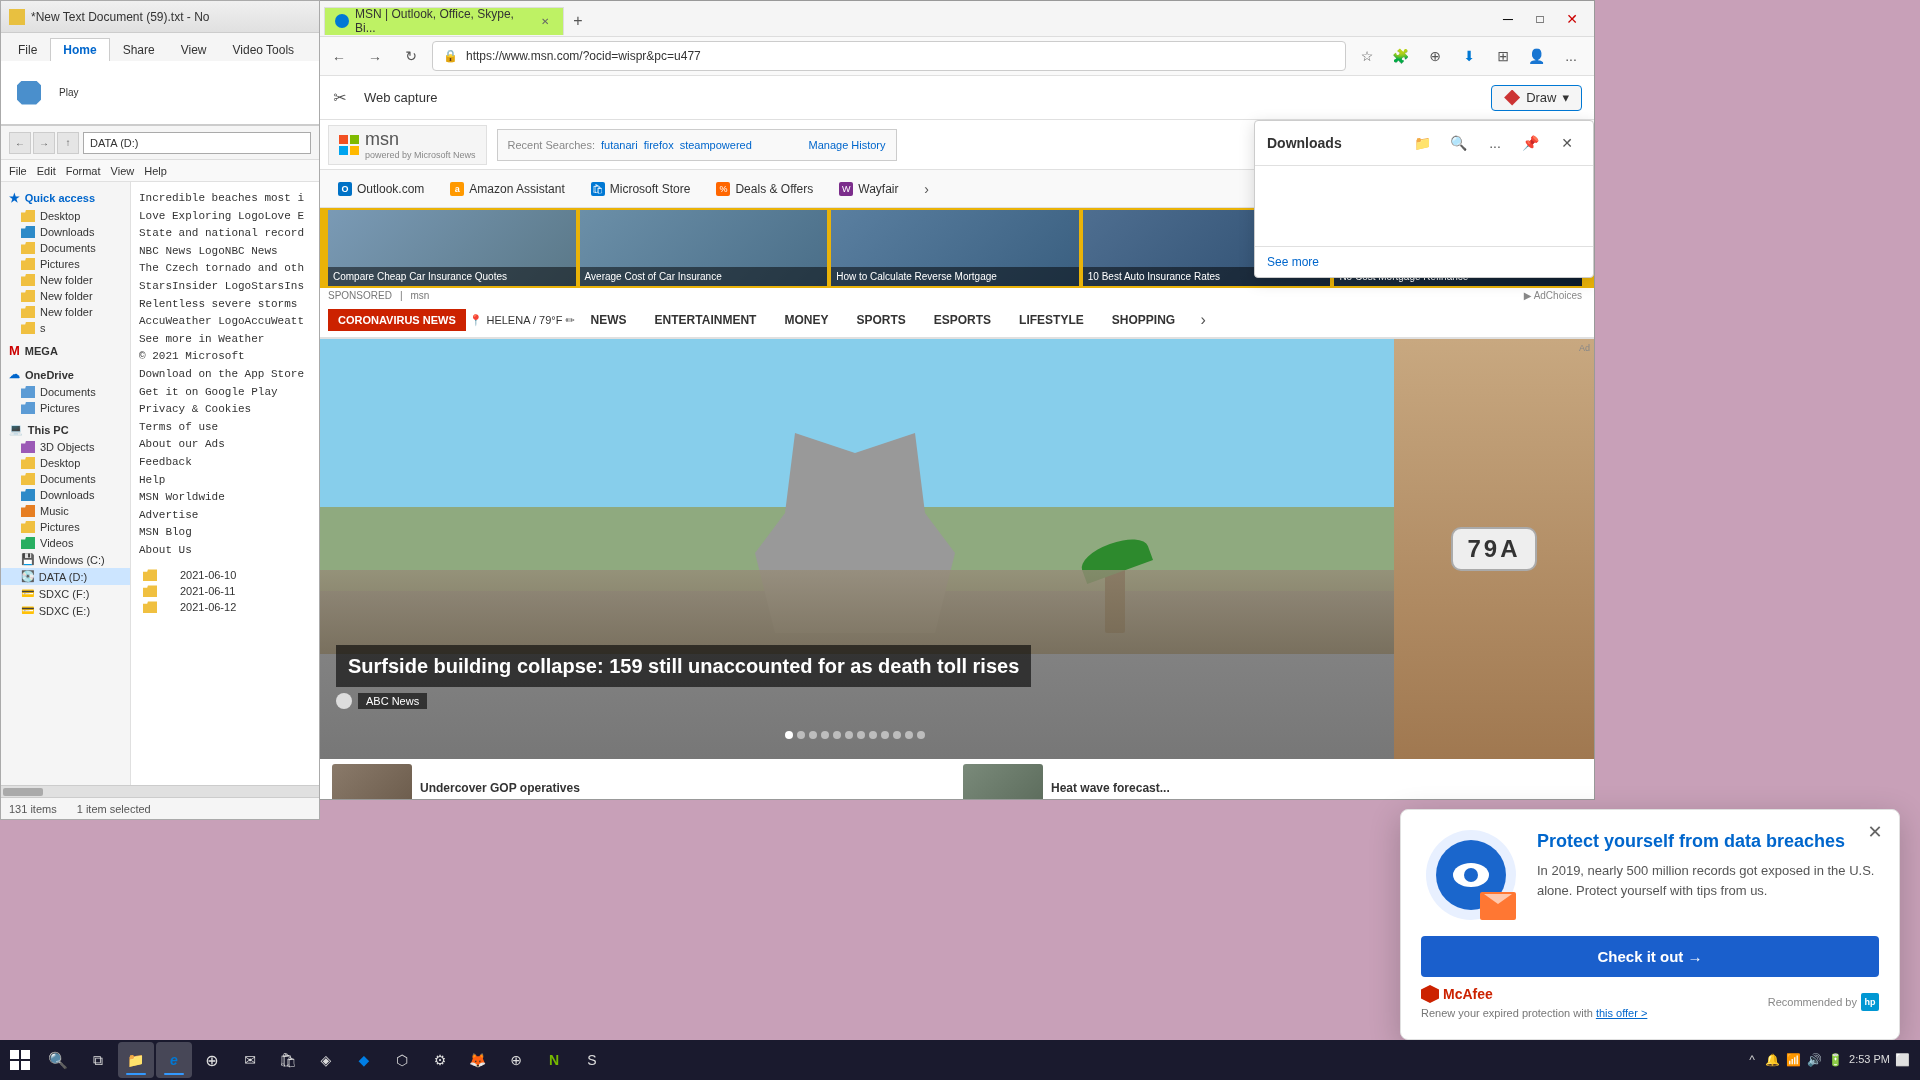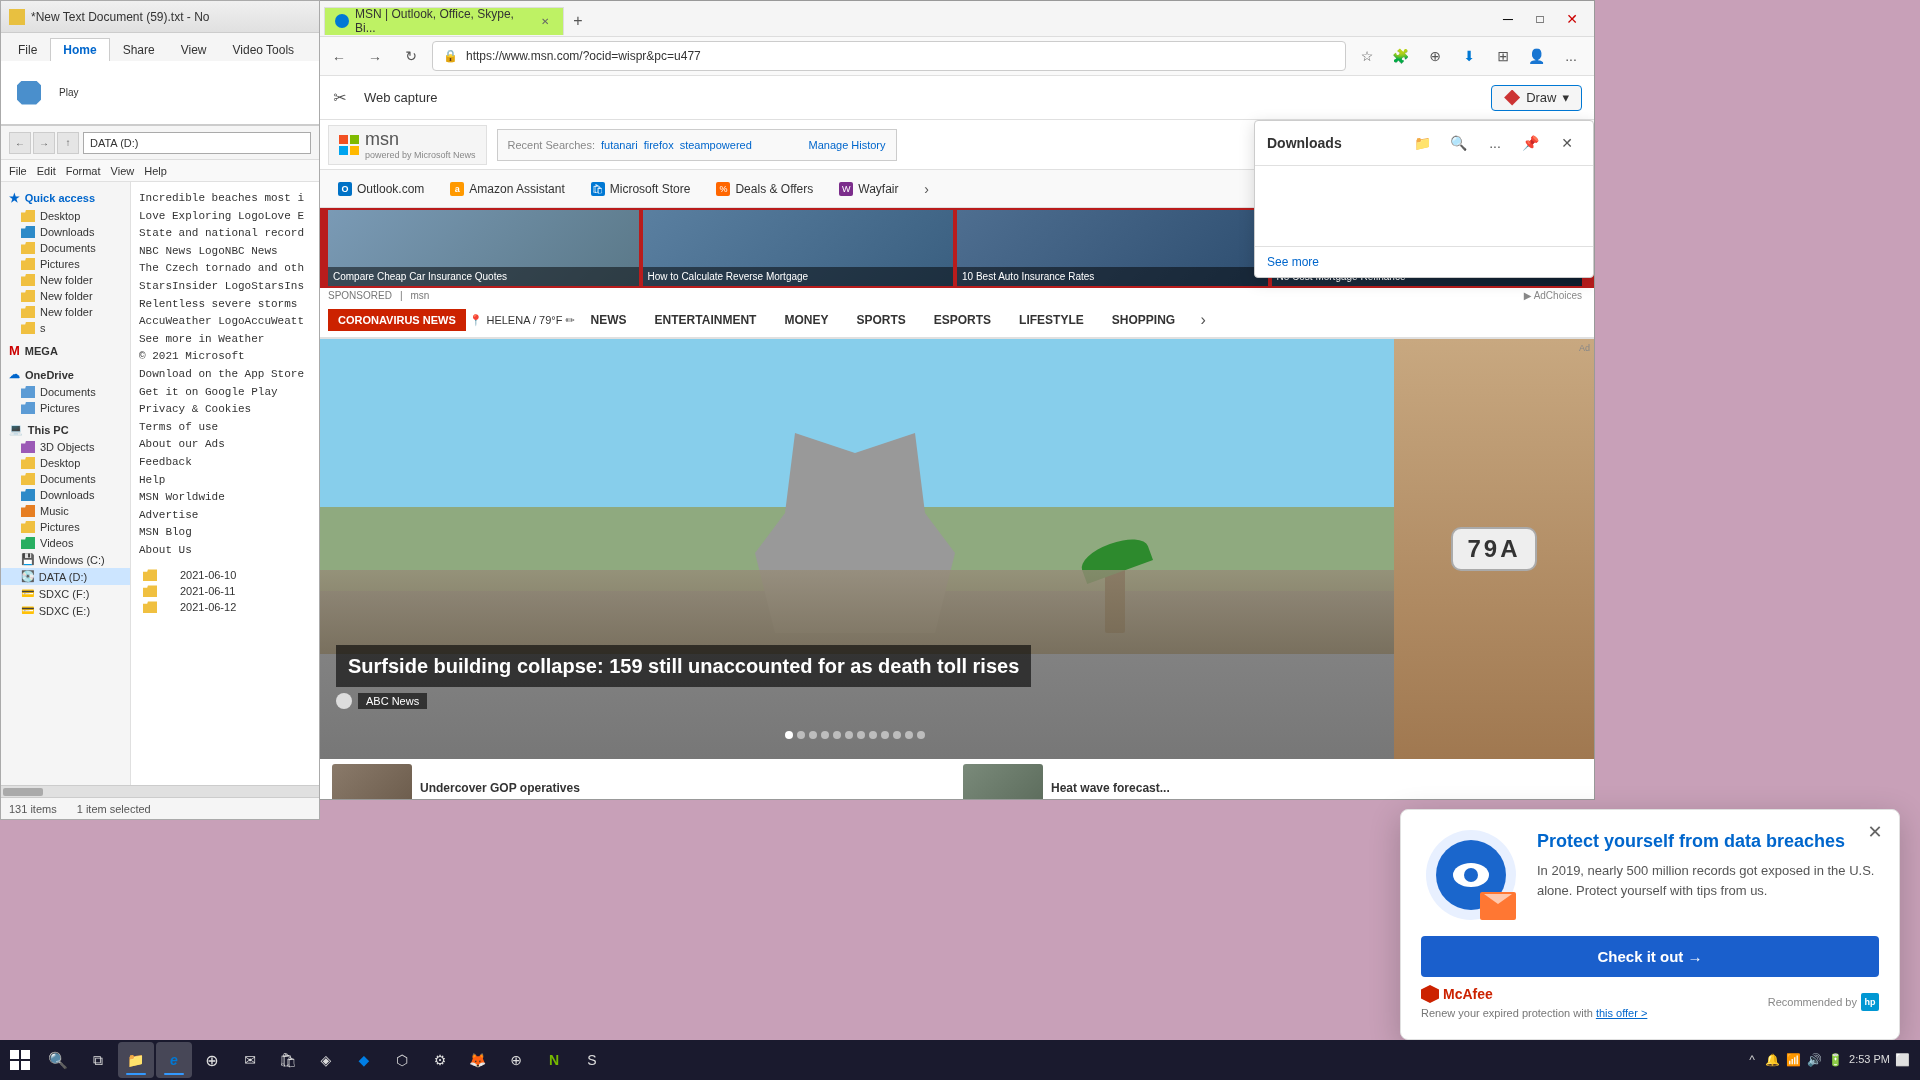--- a/index.html
+++ b/index.html
@@ -418,21 +418,21 @@
       font-size: 14px;
       color: #555;
       border-radius: 50%;
     }
 
     
     .msn-sponsored {
       display: flex;
       gap: 4px;
       padding: 2px 12px;
-      background: #b91c1c;
+      background: #eab308;
       overflow: hidden;
       height: 80px;
       align-items: stretch;
     }
     .msn-sponsored-item {
       flex: 1;
       background: #555;
       cursor: pointer;
       position: relative;
       overflow: hidden;
@@ -1331,20 +1331,24 @@
         </div>
         <div class="msn-bookmark-more">›</div>
       </div>
 
       <div class="msn-sponsored">
         <div class="msn-sponsored-item">
           <div style="width:100%;height:100%;background:linear-gradient(135deg,#7a9ab5,#5a7888);display:flex;align-items:flex-end;"></div>
           <div class="msn-sponsored-item-text">Compare Cheap Car Insurance Quotes</div>
         </div>
         <div class="msn-sponsored-item">
+          <div style="width:100%;height:100%;background:linear-gradient(135deg,#6b8fa8,#4a6e88);"></div>
+          <div class="msn-sponsored-item-text">Average Cost of Car Insurance</div>
+        </div>
+        <div class="msn-sponsored-item">
           <div style="width:100%;height:100%;background:linear-gradient(135deg,#5a7fa0,#3a5f80);"></div>
           <div class="msn-sponsored-item-text">How to Calculate Reverse Mortgage</div>
         </div>
         <div class="msn-sponsored-item">
           <div style="width:100%;height:100%;background:linear-gradient(135deg,#4e6e90,#2e4e70);"></div>
           <div class="msn-sponsored-item-text">10 Best Auto Insurance Rates</div>
         </div>
         <div class="msn-sponsored-item">
           <div style="width:100%;height:100%;background:linear-gradient(135deg,#3d5e80,#1d3e60);"></div>
           <div class="msn-sponsored-item-text">No Cost Mortgage Refinance</div>

